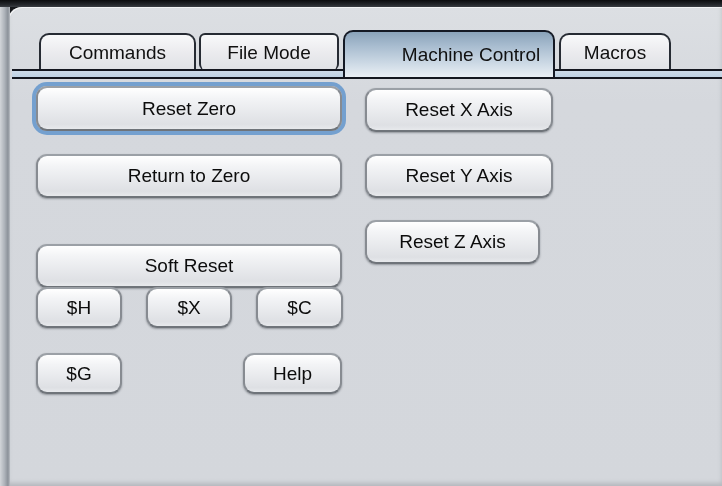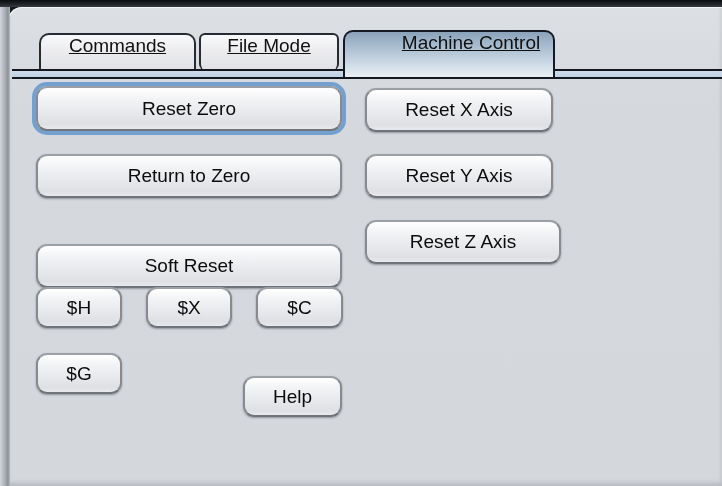--- a/index.html
+++ b/index.html
@@ -10,22 +10,22 @@
   .left-edge{position:absolute;left:0;top:7px;width:10px;height:479px;
     background:linear-gradient(90deg,#d2d5d9 0%,#aeb3ba 45%,#8b9199 80%,#b9bdc3 100%);z-index:1;}
   .panel{position:absolute;left:8px;top:7px;width:714px;height:479px;
     background:linear-gradient(180deg,#dcdfe3 0%,#d5d8dd 20%,#d4d7dc 100%);
     border-top-left-radius:14px;
     box-shadow:inset 1px 1px 0 rgba(255,255,255,0.65), inset 0 -3px 4px rgba(90,95,105,0.25);
     z-index:1;}
   .tab{position:absolute;top:33px;height:37px;box-sizing:border-box;
     border:2px solid #262b33;border-bottom:none;border-radius:10px 10px 0 0;
     background:linear-gradient(180deg,#f8f9fa 0%,#ececef 45%,#dfe1e5 100%);
-    display:flex;align-items:flex-start;justify-content:center;
-    font-size:19px;color:#101010;z-index:2;cursor:default;text-decoration:underline;}
+    display:flex;align-items:center;justify-content:center;
+    font-size:19px;color:#101010;z-index:2;cursor:default;}
   .tab.selected{top:30px;height:47px;z-index:4;border-color:#141924;
     background:linear-gradient(180deg,#8aa3ba 0%,#a9bdd0 32%,#cbd8e4 68%,#eaf0f5 100%);padding-left:44px;}
   .tab-strip{position:absolute;left:12px;top:69px;width:710px;height:10px;box-sizing:border-box;
     background:linear-gradient(180deg,#cddbe9 0%,#bfd2e3 100%);
     border-top:2px solid #14171f;border-bottom:2px solid #14171f;z-index:3;}
   .btn{position:absolute;box-sizing:border-box;border-radius:11px;
     border:2px solid #878b91;border-top-color:#9ba0a6;border-bottom-color:#6f747a;
     background:linear-gradient(180deg,#ffffff 0%,#f3f4f6 25%,#dee0e4 88%,#e7e9ec 100%);
     box-shadow:0 1px 2px rgba(20,25,35,0.35);
     display:flex;align-items:center;justify-content:center;
@@ -45,29 +45,32 @@
 
   <div class="tab" style="left:39px;width:157px;">
     <span>Commands</span>
   </div>
   <div class="tab" style="left:199px;width:140px;border-radius:6px;">
     <span>File Mode</span>
   </div>
   <div class="tab selected" style="left:343px;width:212px;">
     <span>Machine Control</span>
   </div>
+  <div class="tab" style="left:559px;width:112px;">
+    <span>Macros</span>
+  </div>
 
   <button class="btn focus-ring" style="left:36px;top:86px;width:306px;height:45px;">Reset Zero</button>
   <button class="btn" style="left:365px;top:88px;width:188px;height:44px;">Reset X Axis</button>
 
   <button class="btn" style="left:36px;top:154px;width:306px;height:44px;">Return to Zero</button>
   <button class="btn" style="left:365px;top:154px;width:188px;height:44px;">Reset Y Axis</button>
 
   <button class="btn" style="left:36px;top:220px;width:306px;height:44px;margin-top:24px;">Soft Reset</button>
-  <button class="btn" style="left:365px;top:220px;width:196px;height:44px;">Reset Z Axis</button>
+  <button class="btn" style="left:365px;top:220px;width:175px;height:44px;">Reset Z Axis</button>
 
   <button class="btn" style="left:36px;top:287px;width:86px;height:41px;">$H</button>
   <button class="btn" style="left:146px;top:287px;width:86px;height:41px;">$X</button>
   <button class="btn" style="left:256px;top:287px;width:87px;height:41px;">$C</button>
 
   <button class="btn" style="left:36px;top:353px;width:86px;height:41px;">$G</button>
-  <button class="btn" style="left:243px;top:353px;width:99px;height:41px;margin-top:23px;">Help</button>
+  <button class="btn" style="left:243px;top:353px;width:99px;height:41px;">Help</button>
 </div>
 
 </body></html>

